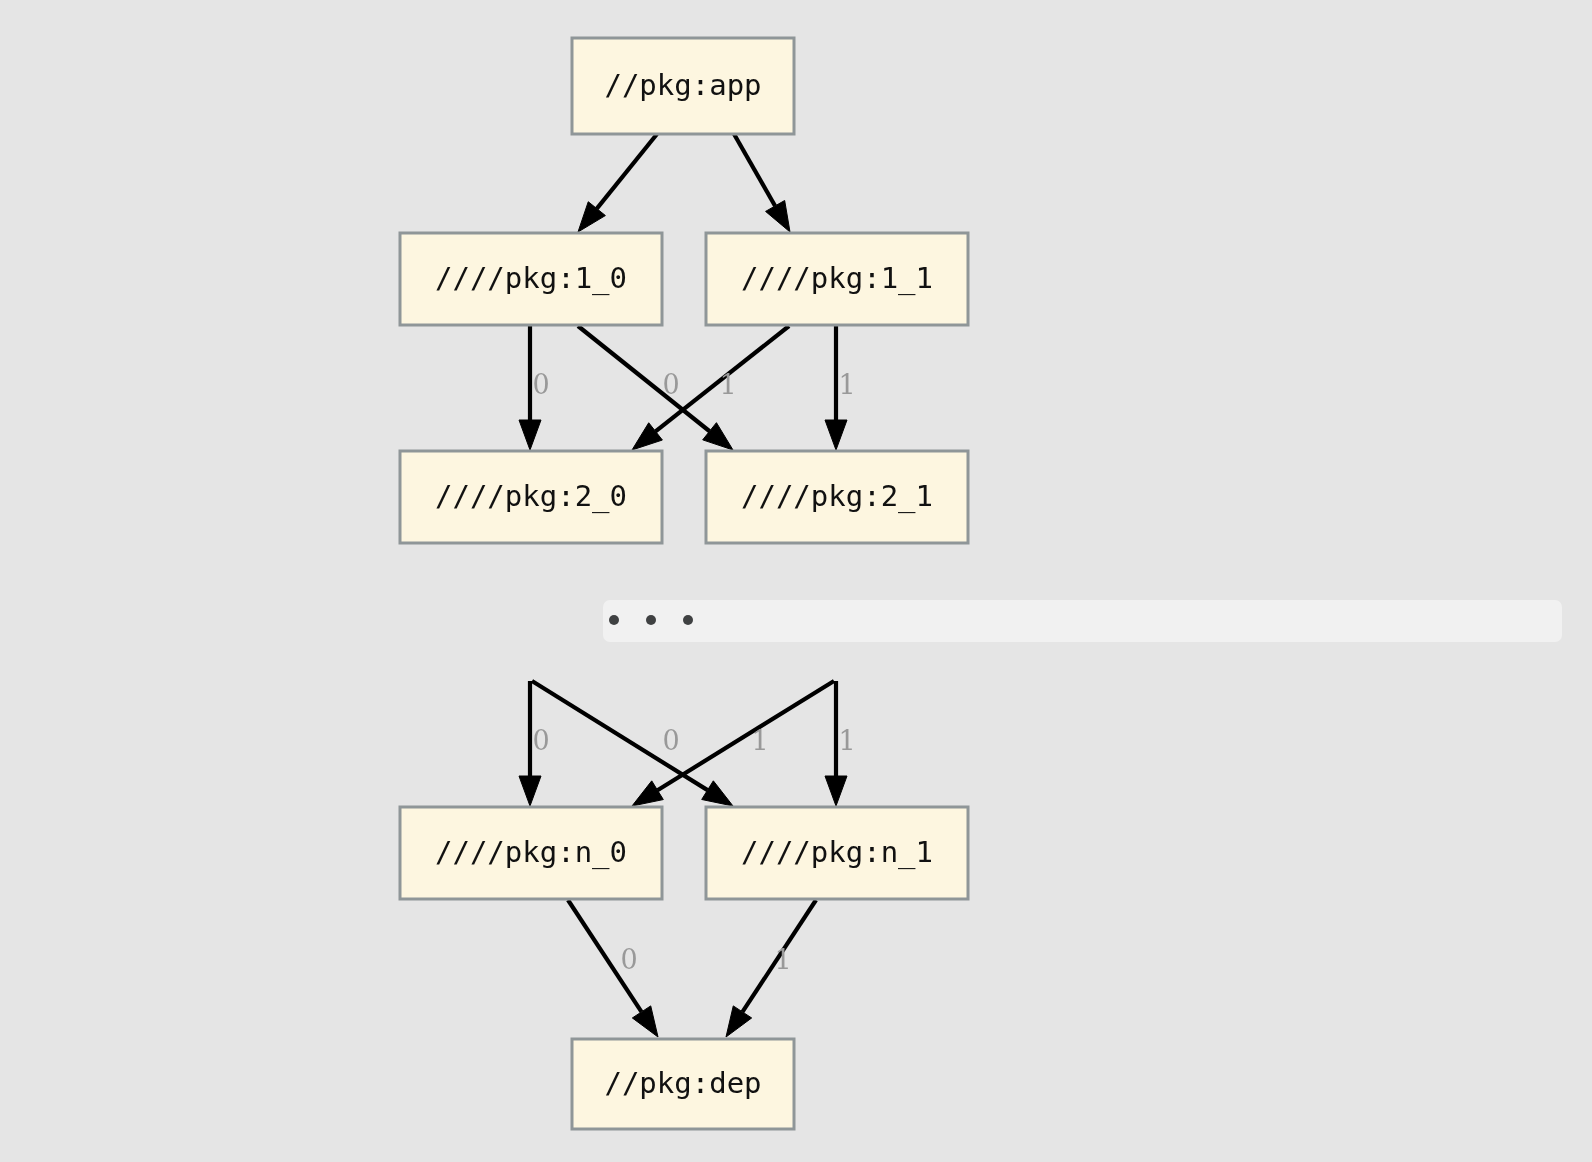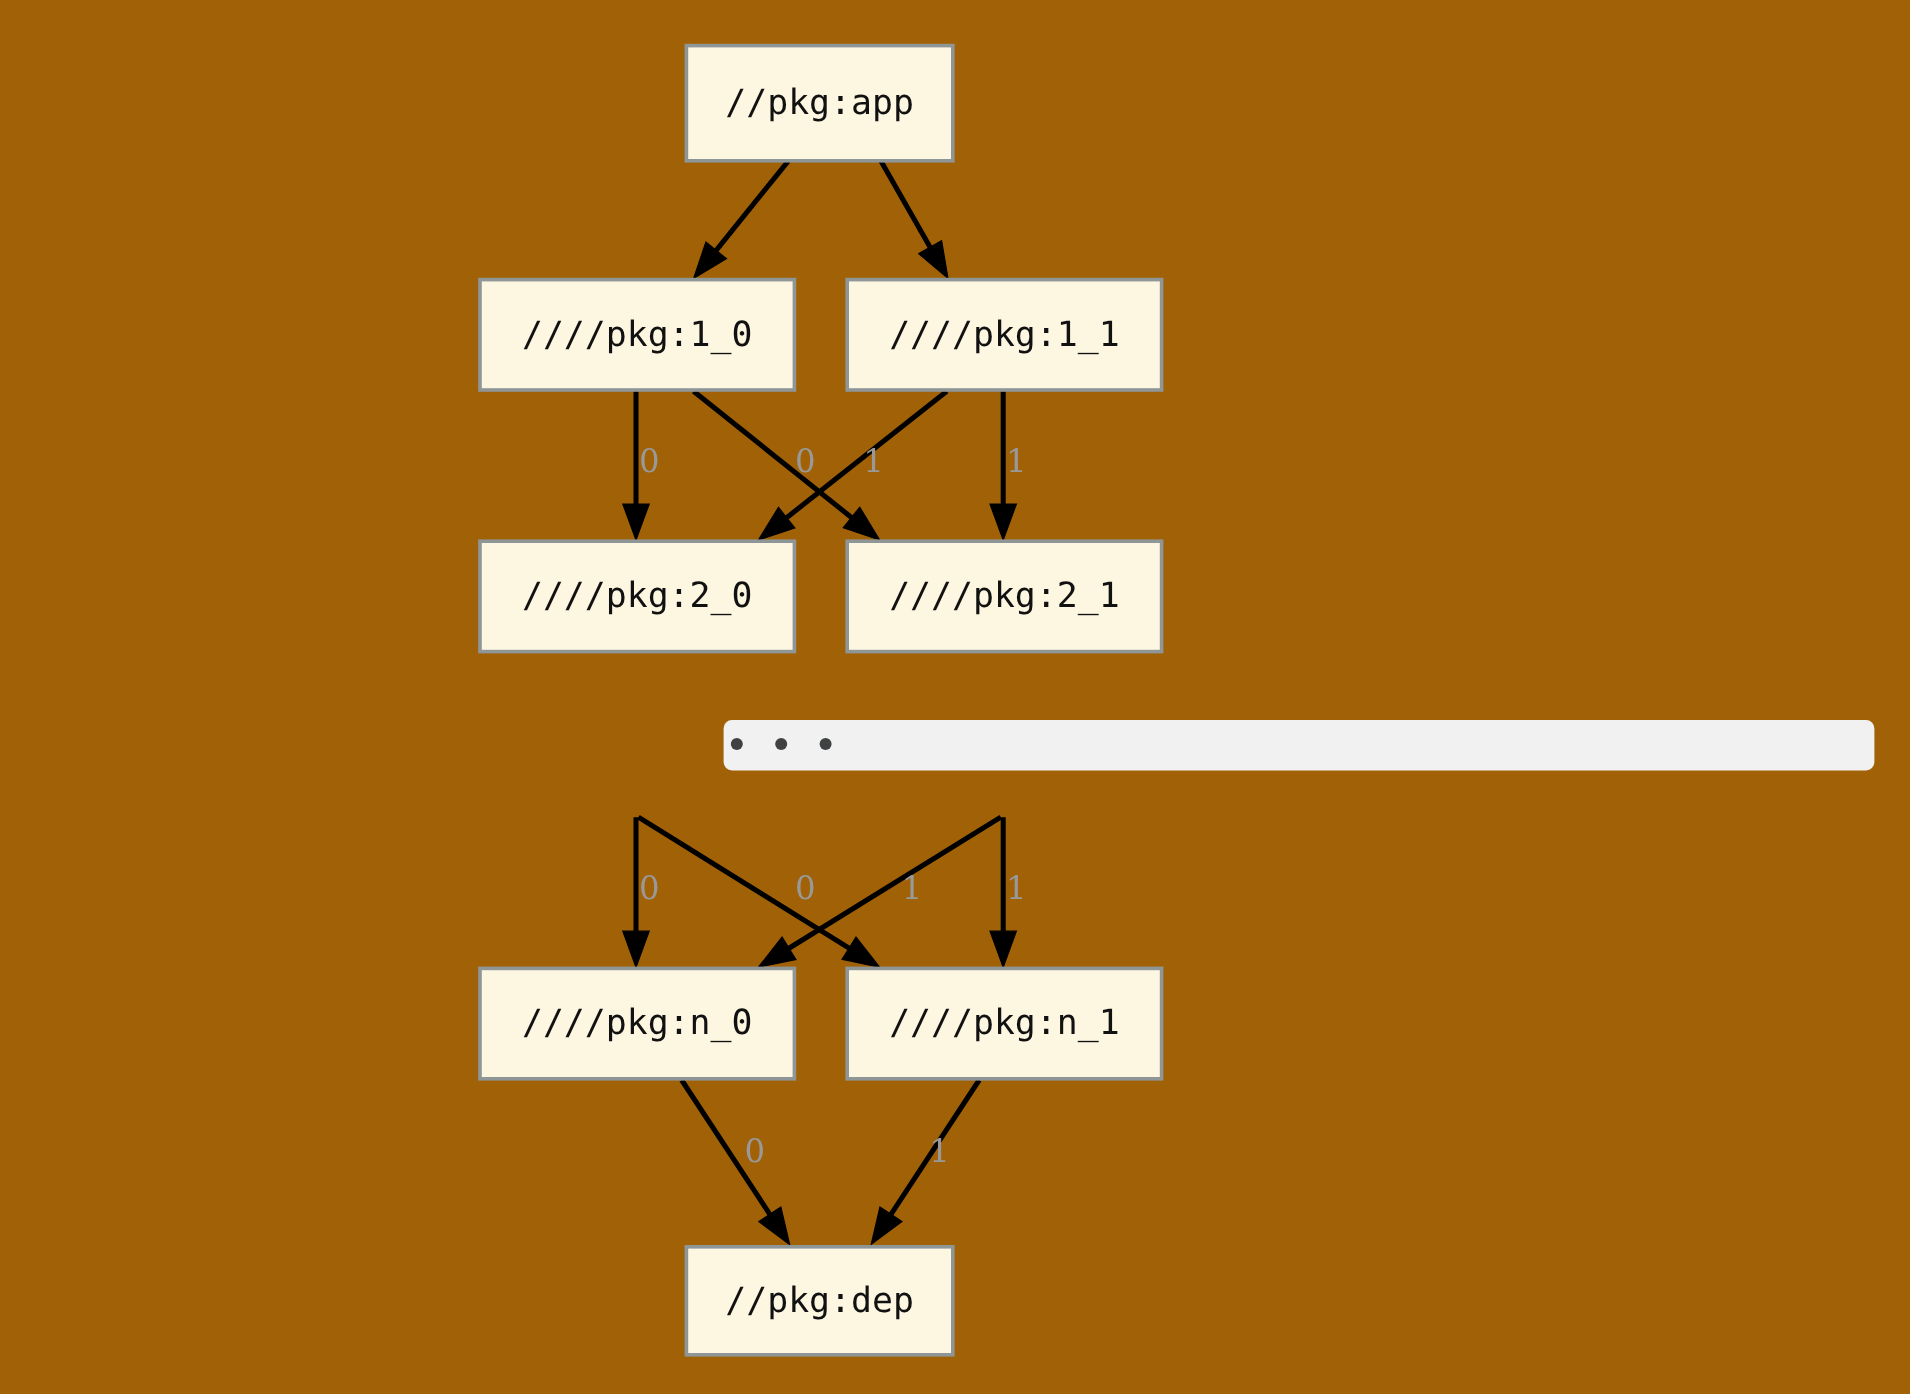--- a/index.html
+++ b/index.html
@@ -10,21 +10,21 @@
   body {
     width: 1592px;
     height: 1162px;
     font-family: "DejaVu Serif", serif;
     overflow: hidden;
   }
   #stage {
     position: relative;
     width: 1592px;
     height: 1162px;
-    background: #a16207;
+    background: #e5e5e5;
   }
   #graph-svg {
     position: absolute;
     left: 0;
     top: 0;
     width: 1592px;
     height: 1162px;
     display: block;
   }
   .node-rect {

